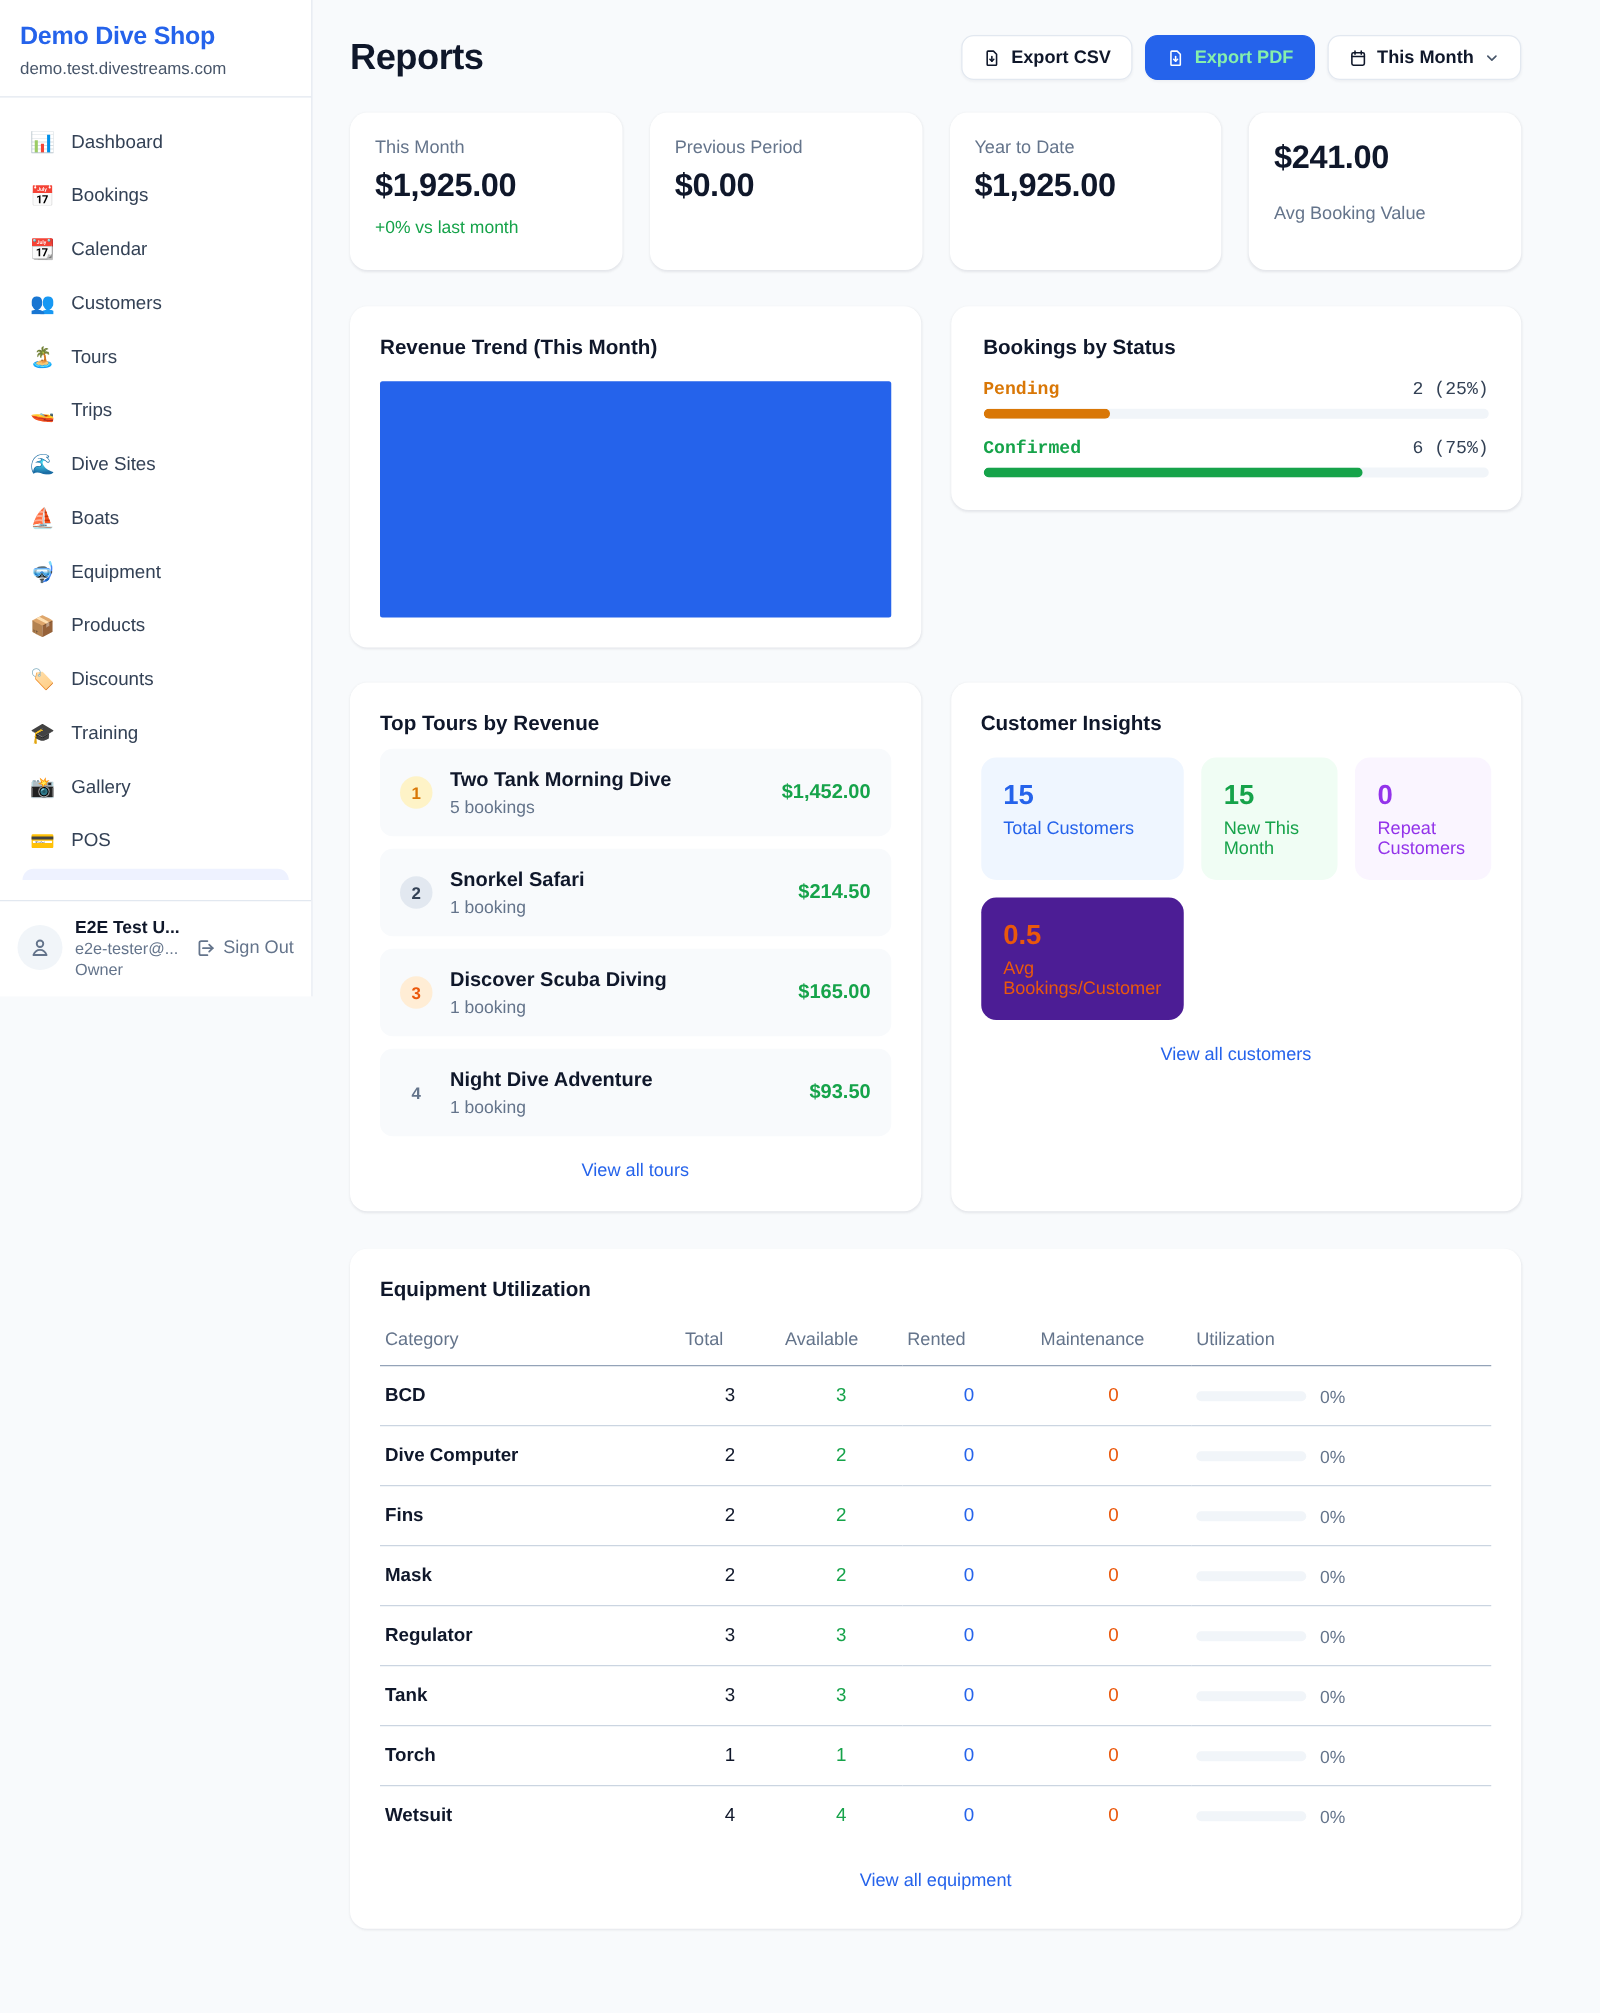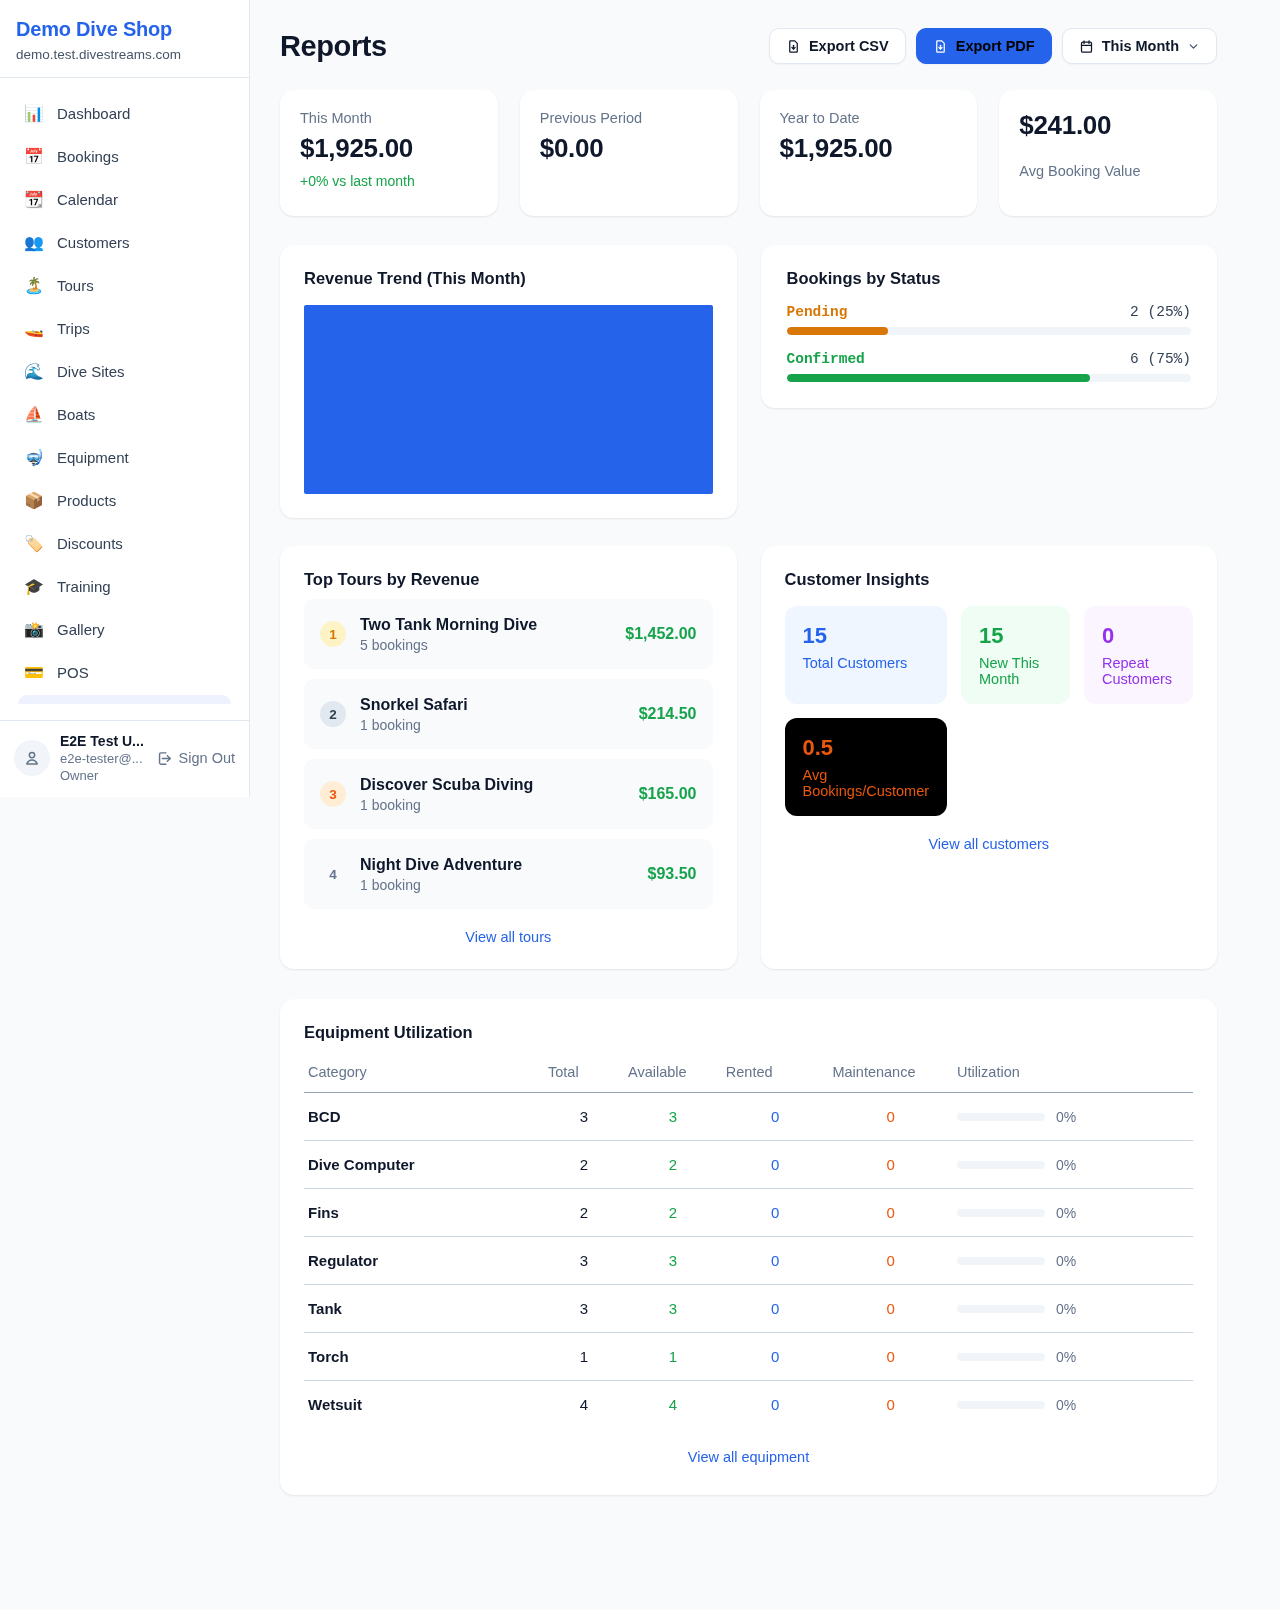--- a/index.html
+++ b/index.html
@@ -47,21 +47,21 @@
   .main { position:absolute; left:250px; top:0; width:1030px; padding:28px 63px 40px 30px; }
   .page-header { display:flex; align-items:center; justify-content:space-between; margin-bottom:26px; }
   .page-title { font-size:29px; font-weight:bold; letter-spacing:-.4px; color:#0f172a; }
   .header-actions { display:flex; gap:10px; }
   .btn {
     display:inline-flex; align-items:center; gap:8px;
     background:#fff; border:1px solid #e2e8f0; border-radius:10px;
     padding:9px 16px; font-size:14.5px; font-weight:bold; color:#0f172a;
     font-family:inherit; cursor:pointer; box-shadow:0 1px 2px rgba(15,23,42,.04);
   }
-  .btn.primary { background:#2563eb; border-color:#2563eb; color:#000000; }
+  .btn.primary { background:#2563eb; border-color:#2563eb; color:#86efac; }
   .btn svg { display:block; }
 
   .card {
     background:#fff; border-radius:14px;
     box-shadow:0 1px 2px rgba(15,23,42,.05), 0 1px 3px rgba(15,23,42,.04);
   }
   .card-title { font-size:16.5px; font-weight:bold; color:#0f172a; }
 
   
   .stats-row { display:grid; grid-template-columns:repeat(4,1fr); gap:22px; margin-bottom:29px; }
@@ -111,21 +111,21 @@
   .card-link { display:block; text-align:center; color:#2563eb; font-size:14.5px; margin-top:20px; text-decoration:none; cursor:pointer; }
 
   .insights-card { padding:24px; }
   .insight-grid { display:grid; grid-template-columns:1fr 1fr 1fr; gap:14px; margin-top:17px; }
   .insight-tile { border-radius:12px; padding:17px 18px; min-height:92px; }
   .insight-value { font-size:22px; font-weight:bold; }
   .insight-label { font-size:14.5px; margin-top:6px; }
   .insight-tile.blue   { background:#eff6ff; } .insight-tile.blue .insight-value,  .insight-tile.blue .insight-label  { color:#2563eb; }
   .insight-tile.green  { background:#f0fdf4; } .insight-tile.green .insight-value, .insight-tile.green .insight-label { color:#16a34a; }
   .insight-tile.purple { background:#faf5ff; } .insight-tile.purple .insight-value,.insight-tile.purple .insight-label{ color:#9333ea; }
-  .insight-tile.orange { background:#000000; } .insight-tile.orange .insight-value,.insight-tile.orange .insight-label{ color:#ea580c; }
+  .insight-tile.orange { background:#4c1d95; } .insight-tile.orange .insight-value,.insight-tile.orange .insight-label{ color:#ea580c; }
 
   
   .equipment-card { padding:24px 24px 30px; }
   table.equip { width:100%; border-collapse:collapse; margin-top:14px; }
   table.equip th {
     text-align:left; font-weight:normal; color:#64748b; font-size:14.5px;
     padding:8px 4px 12px; border-bottom:1px solid #94a3b8;
   }
   table.equip td { padding:0 4px; height:48px; font-size:15px; border-bottom:1px solid #cbd5e1; }
   table.equip tr:last-child td { border-bottom:none; }
@@ -448,20 +448,35 @@
           <td>
               <div class="util-cell">
                 <div class="util-track">
                   <div class="util-fill" style="width: 0%;"></div>
                 </div>
                 <span class="util-pct">0%</span>
               </div>
             </td>
         </tr>
         <tr>
+          <td class="cat">Mask</td>
+          <td class="num total">2</td>
+          <td class="num avail">2</td>
+          <td class="num rent">0</td>
+          <td class="num maint">0</td>
+          <td>
+              <div class="util-cell">
+                <div class="util-track">
+                  <div class="util-fill" style="width: 0%;"></div>
+                </div>
+                <span class="util-pct">0%</span>
+              </div>
+            </td>
+        </tr>
+        <tr>
           <td class="cat">Regulator</td>
           <td class="num total">3</td>
           <td class="num avail">3</td>
           <td class="num rent">0</td>
           <td class="num maint">0</td>
           <td>
               <div class="util-cell">
                 <div class="util-track">
                   <div class="util-fill" style="width: 0%;"></div>
                 </div>

